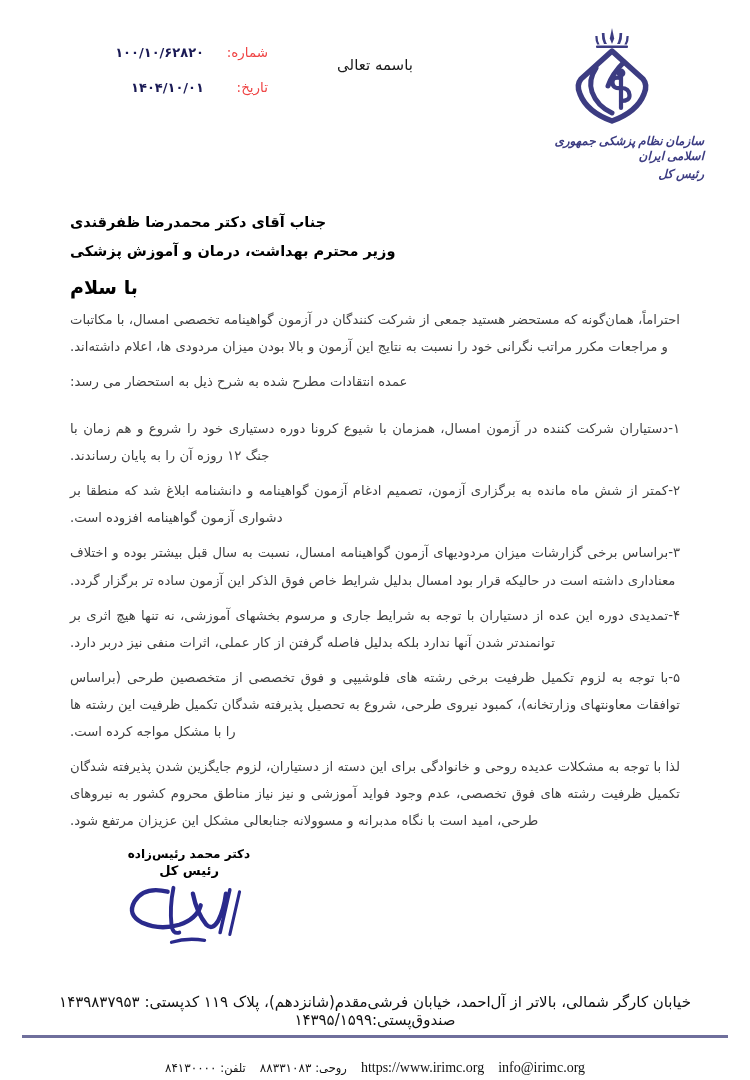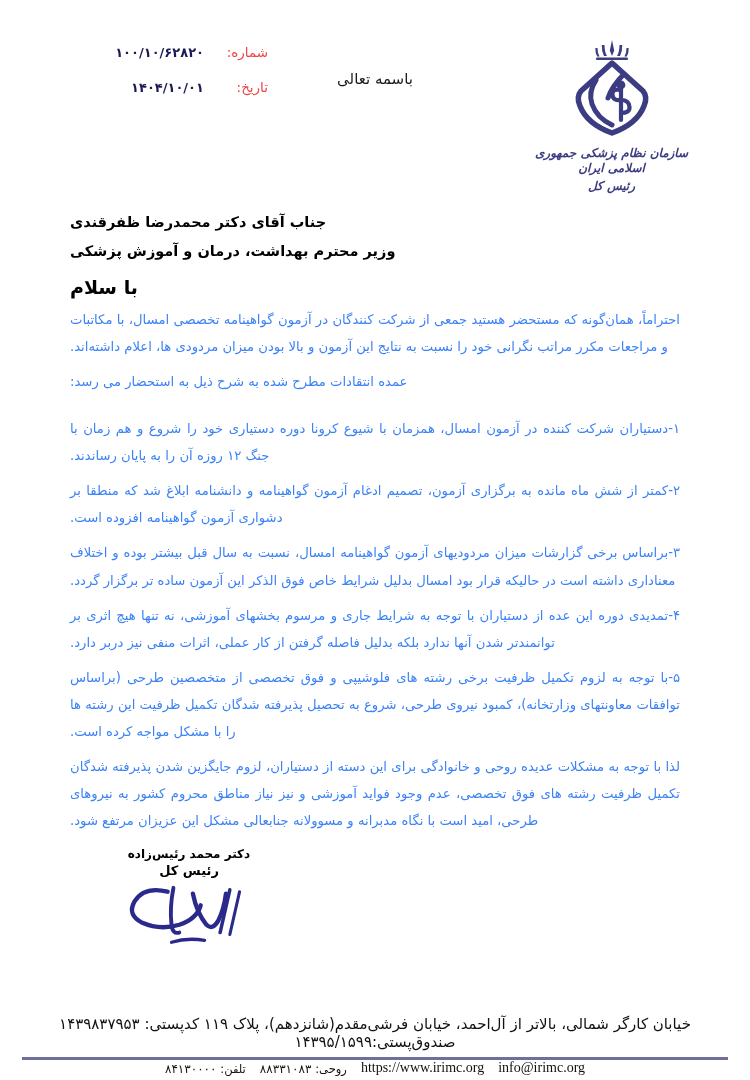--- a/index.html
+++ b/index.html
@@ -57,35 +57,35 @@
     font-weight: bold;
     letter-spacing: 0.3px;
     direction: ltr;
     unicode-bidi: embed;
     text-align: right;
     flex: 1;
   }
 
   .basmala {
     position: absolute;
-    top: 70px;
+    top: 56px;
     left: 0;
     right: 0;
     text-align: center;
     font-size: 15px;
     color: #1a1a1a;
     letter-spacing: 0.2px;
   }
 
   .logo-block {
     position: absolute;
-    top: 36px;
+    top: 24px;
     right: 46px;
     width: 185px;
-    text-align: center;
+    font-family: Liberation Serif, serif;
   }
   .emblem {
     display: block;
     margin: 0 auto;
   }
   .org-name {
     font-size: 12px;
     color: #3c3c82;
     margin-top: 2px;
     line-height: 1.25;
@@ -124,21 +124,21 @@
     font-size: 19px;
     font-weight: bold;
     color: #000;
     text-align: left;
     margin-top: 10px;
     margin-bottom: 8px;
   }
   .para {
     font-size: 13.2px;
     line-height: 2.05;
-    color: #3b82f6;
+    color: #404040;
     text-align: justify;
     text-align-last: left;
     margin: 0 0 8px 0;
     letter-spacing: 0.1px;
   }
   .para.lead {
     text-indent: 0;
   }
   .para.intro {
     text-align: center;
@@ -188,23 +188,23 @@
   }
   .footer-rule {
     height: 3px;
     background: #6f6f9c;
     margin: 2px 22px 0 22px;
   }
   .footer-contact {
     display: flex;
     flex-direction: row-reverse;
     justify-content: center;
-    align-items: flex-end;
+    align-items: center;
     gap: 14px;
-    padding-top: 0;
+    padding-top: 22px;
     font-size: 12px;
     color: #111;
   }
   .fc-item {
     white-space: nowrap;
   }
   .fc-label { font-size: 11.5px; }
   .fc-num {
     direction: ltr;
     unicode-bidi: embed;

